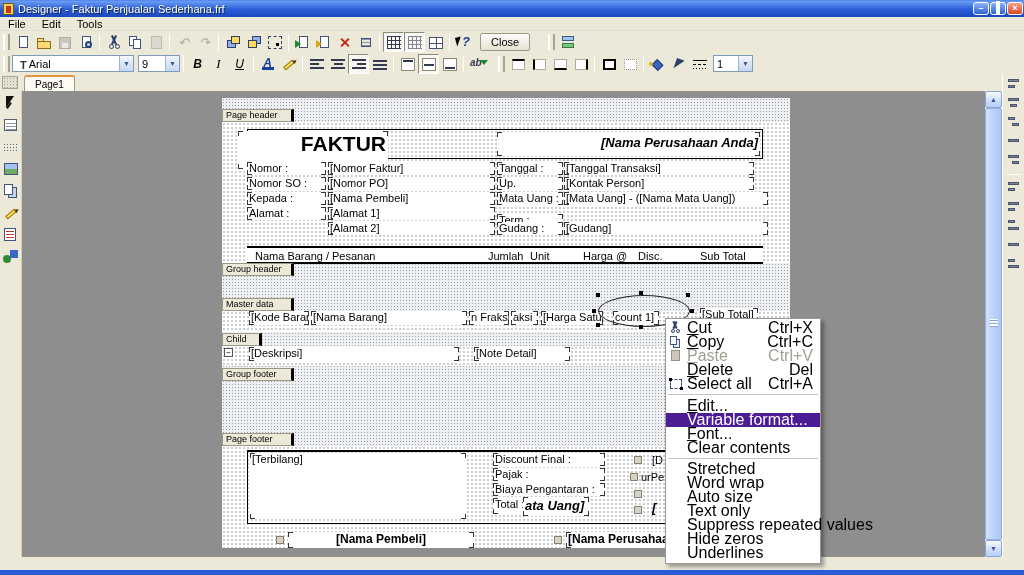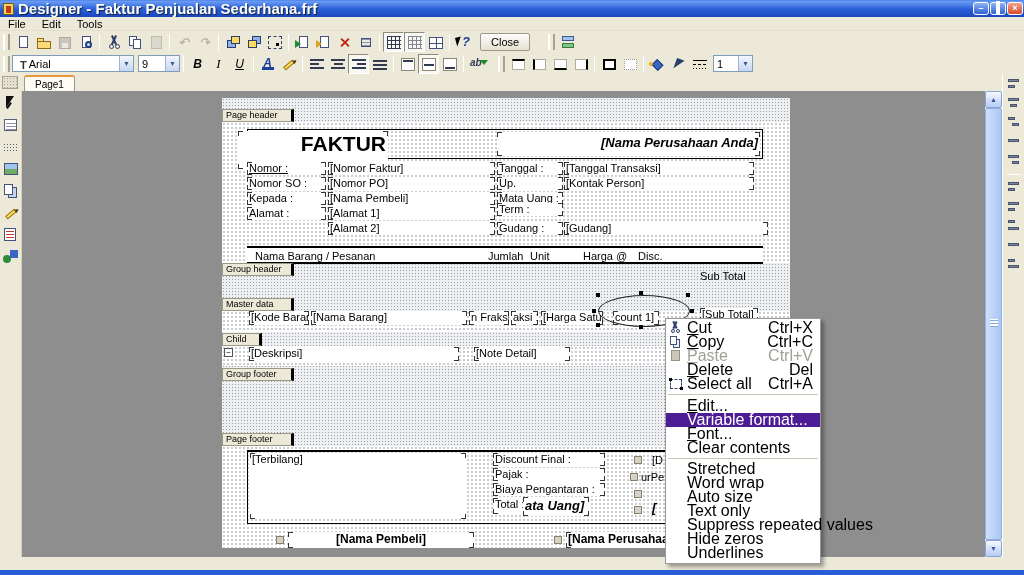--- a/index.html
+++ b/index.html
@@ -4,21 +4,21 @@
 <style>
   html,body{margin:0;padding:0;}
   #app{position:relative;width:1024px;height:575px;overflow:hidden;background:#ece9d8;
        font-family:"Liberation Sans",sans-serif;font-size:11px;color:#000;}
   #app *{box-sizing:border-box;}
 
   
   .titlebar{position:absolute;left:0;top:0;width:1024px;height:17px;
     background:linear-gradient(180deg,#4a7fe8 0%,#6a9bf4 8%,#2a5ed8 55%,#1b48c0 100%);
     color:#fff;display:flex;align-items:center;padding-left:3px;}
-  .title-text{font-weight:bold;font-size:15px;text-shadow:1px 1px 1px #123;}
+  .title-text{font-weight:normal;font-size:11px;text-shadow:1px 1px 1px #123;}
   .appicon{width:11px;height:12px;margin-right:4px;position:relative;background:#f6d35c;border:1px solid #7a5b12;}
   .appicon::after{content:"";position:absolute;left:2px;top:2px;width:5px;height:7px;background:#c23a17;}
   .wbtn{position:absolute;top:2px;width:16px;height:13px;border:1px solid #fff;border-radius:3px;
     background:linear-gradient(180deg,#8fb2f4,#2e63cf);color:#fff;font-size:9px;line-height:11px;
     text-align:center;font-weight:bold;}
   .wbtn.close{background:linear-gradient(180deg,#f0a38c,#d8492a);}
   .rst{margin:3px auto 0;width:8px;height:6px;border:2px solid #fff;}
 
   .menubar{position:absolute;left:0;top:17px;width:1024px;height:14px;background:#ece9d8;
     display:flex;align-items:center;border-bottom:1px solid #e3e0cf;}
@@ -454,46 +454,47 @@
       <div class="band-lbl" style="top:200px;">Master data</div>
       <div class="band-lbl" style="top:235px;min-width:40px;">Child</div>
       <div class="collapse" style="left:2px;top:250px;">−</div>
       <div class="band-lbl" style="top:270px;">Group footer</div>
       <div class="band-lbl" style="top:335px;">Page footer</div>
 
       <div class="blk-line" style="left:25px;top:31px;width:516px;height:30px;border:1px solid #000;z-index:1;"></div>
       <div class="memo big-title" style="left:16px;top:33px;width:150px;height:38px;text-align:right;">FAKTUR</div>
       <div class="memo comp" style="left:275px;top:34px;width:263px;height:24px;">[Nama Perusahaan Anda]</div>
 
-      <div class="memo" style="left:25px;top:64px;width:79px;height:13px;text-decoration:underline;">Nomor :</div>
+      <div class="memo" style="left:25px;top:64px;width:79px;height:13px;">Nomor :</div>
       <div class="memo" style="left:25px;top:79px;width:79px;height:13px;">Nomor SO :</div>
       <div class="memo" style="left:25px;top:94px;width:79px;height:13px;">Kepada :</div>
       <div class="memo" style="left:25px;top:109px;width:79px;height:13px;">Alamat :</div>
       <div class="memo" style="left:106px;top:64px;width:167px;height:13px;">[Nomor Faktur]</div>
       <div class="memo" style="left:106px;top:79px;width:167px;height:13px;">[Nomor PO]</div>
       <div class="memo" style="left:106px;top:94px;width:167px;height:13px;">[Nama Pembeli]</div>
       <div class="memo" style="left:106px;top:109px;width:167px;height:13px;">[Alamat 1]</div>
       <div class="memo" style="left:106px;top:124px;width:167px;height:13px;">[Alamat 2]</div>
 
       <div class="memo" style="left:275px;top:64px;width:66px;height:13px;">Tanggal :</div>
       <div class="memo" style="left:275px;top:79px;width:66px;height:13px;">Up.</div>
       <div class="memo" style="left:275px;top:94px;width:66px;height:13px;">Mata Uang :</div>
-      <div class="memo" style="left:275px;top:105px;width:66px;height:13px;">Term :</div>
+      <div class="memo" style="left:275px;top:116px;width:66px;height:13px;">Term :</div>
       <div class="memo" style="left:275px;top:124px;width:66px;height:13px;">Gudang :</div>
       <div class="memo" style="left:342px;top:64px;width:190px;height:13px;">[Tanggal Transaksi]</div>
       <div class="memo" style="left:342px;top:79px;width:190px;height:13px;">[Kontak Person]</div>
+      <div class="memo" style="left:342px;top:94px;width:204px;height:13px;">[Mata Uang] - ([Nama Mata Uang])</div>
       <div class="memo" style="left:342px;top:124px;width:204px;height:13px;">[Gudang]</div>
 
       <div style="position:absolute;left:25px;top:148px;width:516px;height:18px;background:#fff;border-top:2px solid #000;border-bottom:2px solid #000;z-index:2;">
         <span style="position:absolute;left:8px;top:2px;">Nama Barang / Pesanan</span>
         <span style="position:absolute;left:241px;top:2px;">Jumlah</span>
         <span style="position:absolute;left:283px;top:2px;">Unit</span>
         <span style="position:absolute;left:336px;top:2px;">Harga @</span>
         <span style="position:absolute;left:391px;top:2px;">Disc.</span>
-        <span style="position:absolute;left:453px;top:2px;margin-top:20px;">Sub Total</span>
+        <span style="position:absolute;left:453px;top:2px;">Sub Total</span>
       </div>
 
       <div class="memo" style="left:27px;top:213px;width:60px;height:14px;">[Kode Barang ]</div>
       <div class="memo" style="left:89px;top:213px;width:156px;height:14px;">[Nama Barang]</div>
       <div class="memo" style="left:247px;top:213px;width:40px;height:14px;">n Fraksi 1]</div>
       <div class="memo" style="left:289px;top:213px;width:27px;height:14px;">aksi 1]</div>
       <div class="memo" style="left:319px;top:213px;width:62px;height:14px;">[Harga Satuan]</div>
       <div class="memo" style="left:391px;top:213px;width:46px;height:14px;">count 1]</div>
       <div class="memo" style="left:478px;top:210px;width:58px;height:14px;">[Sub Total]</div>
 

